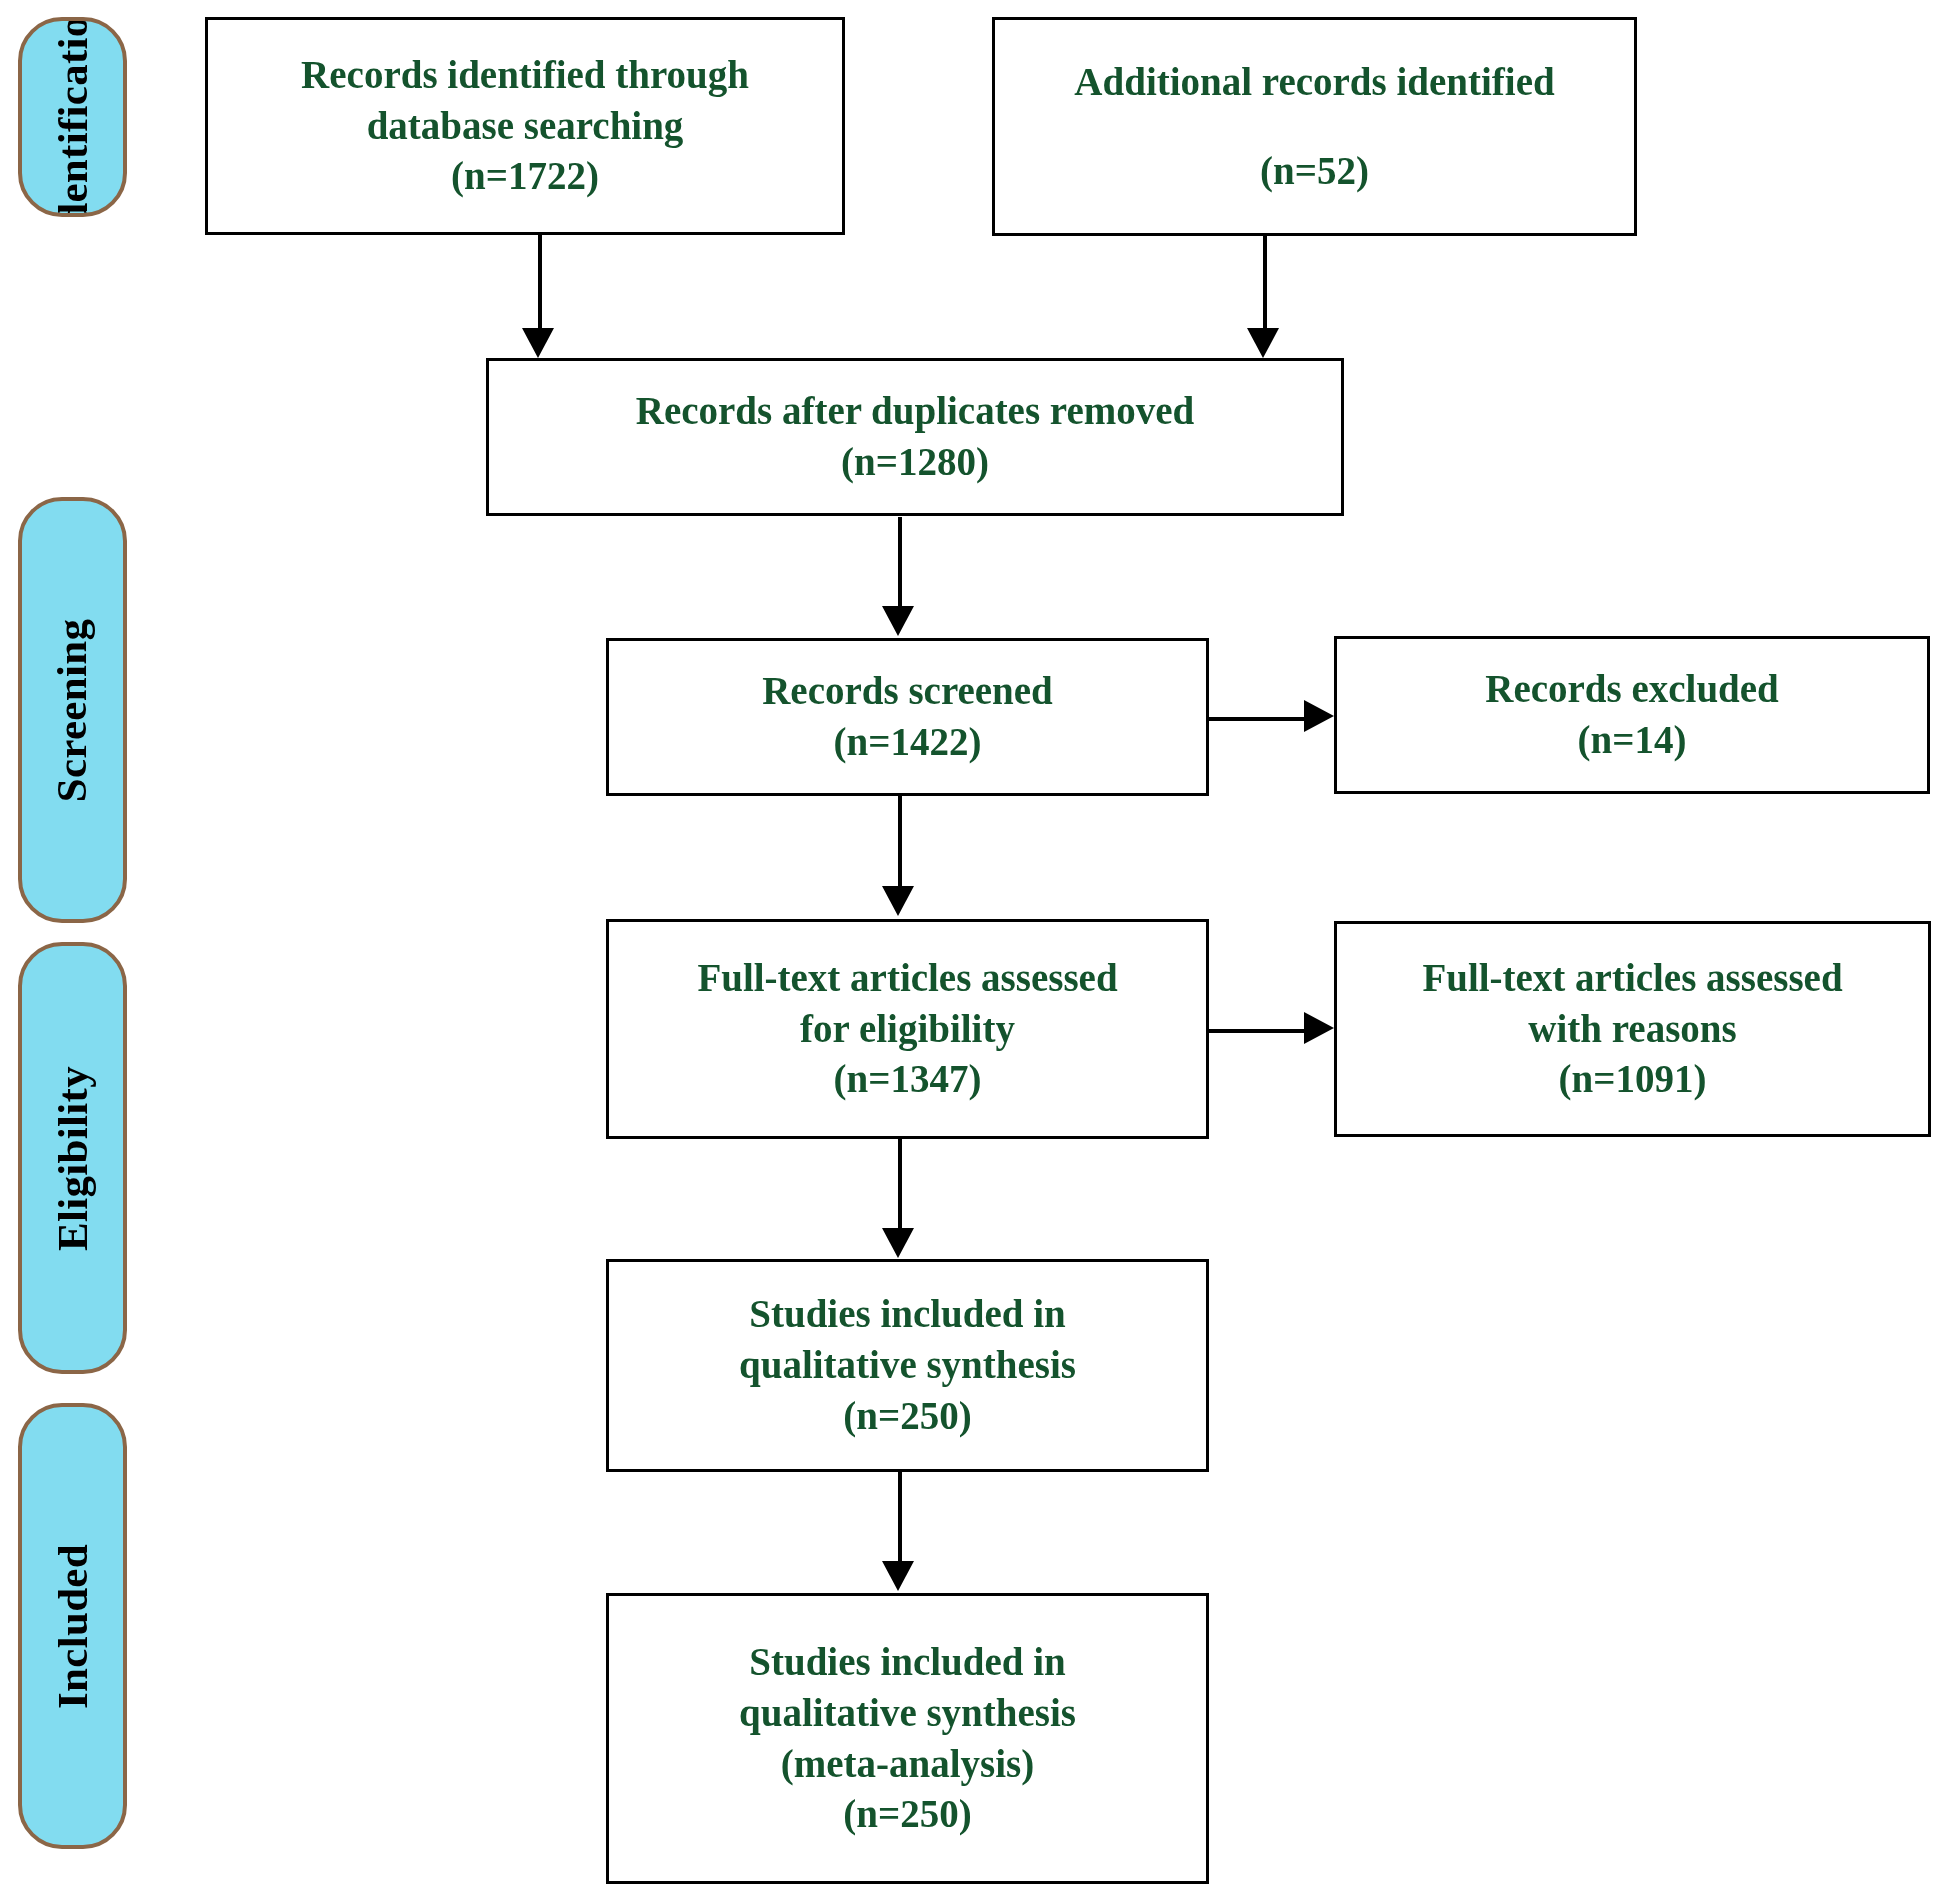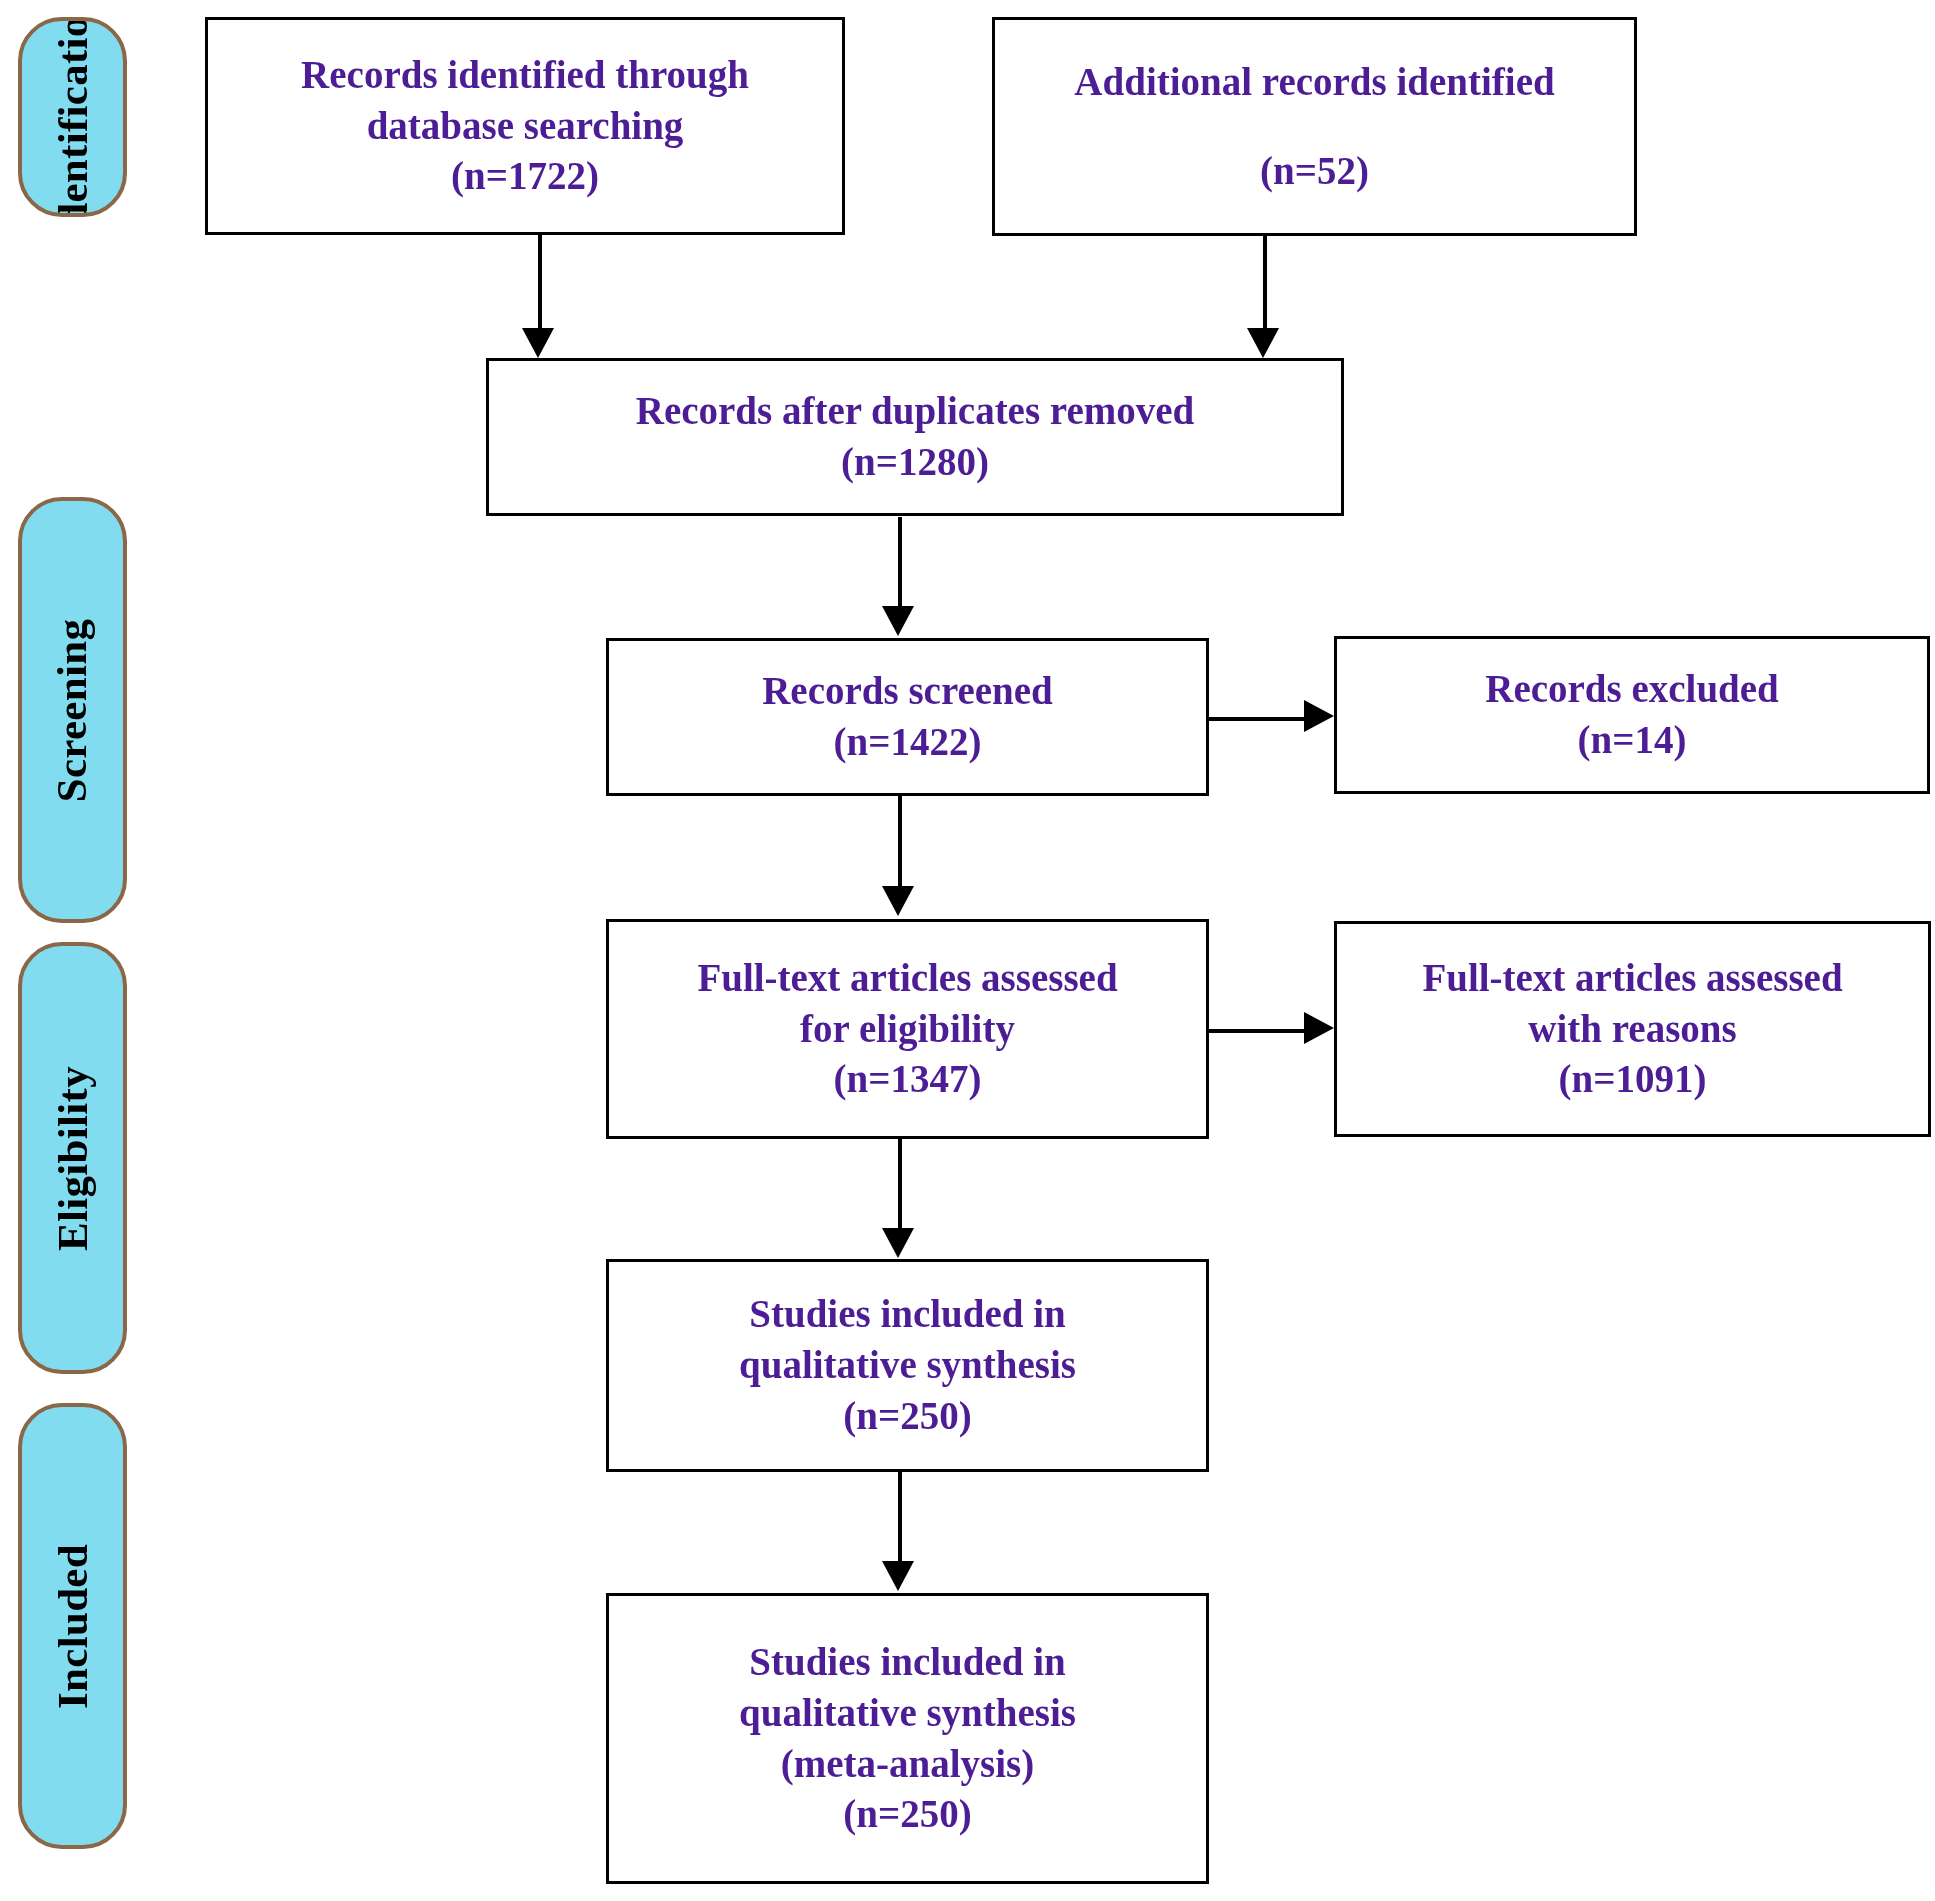--- a/index.html
+++ b/index.html
@@ -49,21 +49,21 @@
     flex-direction: column;
     align-items: center;
     justify-content: center;
     text-align: center;
     padding: 6.3px 11.3px;
   }
   .flow-box .box-line {
     font-weight: bold;
     font-size: 39px;
     line-height: 1.30;
-    color: #4c1d95;
+    color: #14532d;
     white-space: nowrap;
   }
 
   
   .connector {
     position: absolute;
     pointer-events: none;
   }
   .vline {
     position: absolute;

